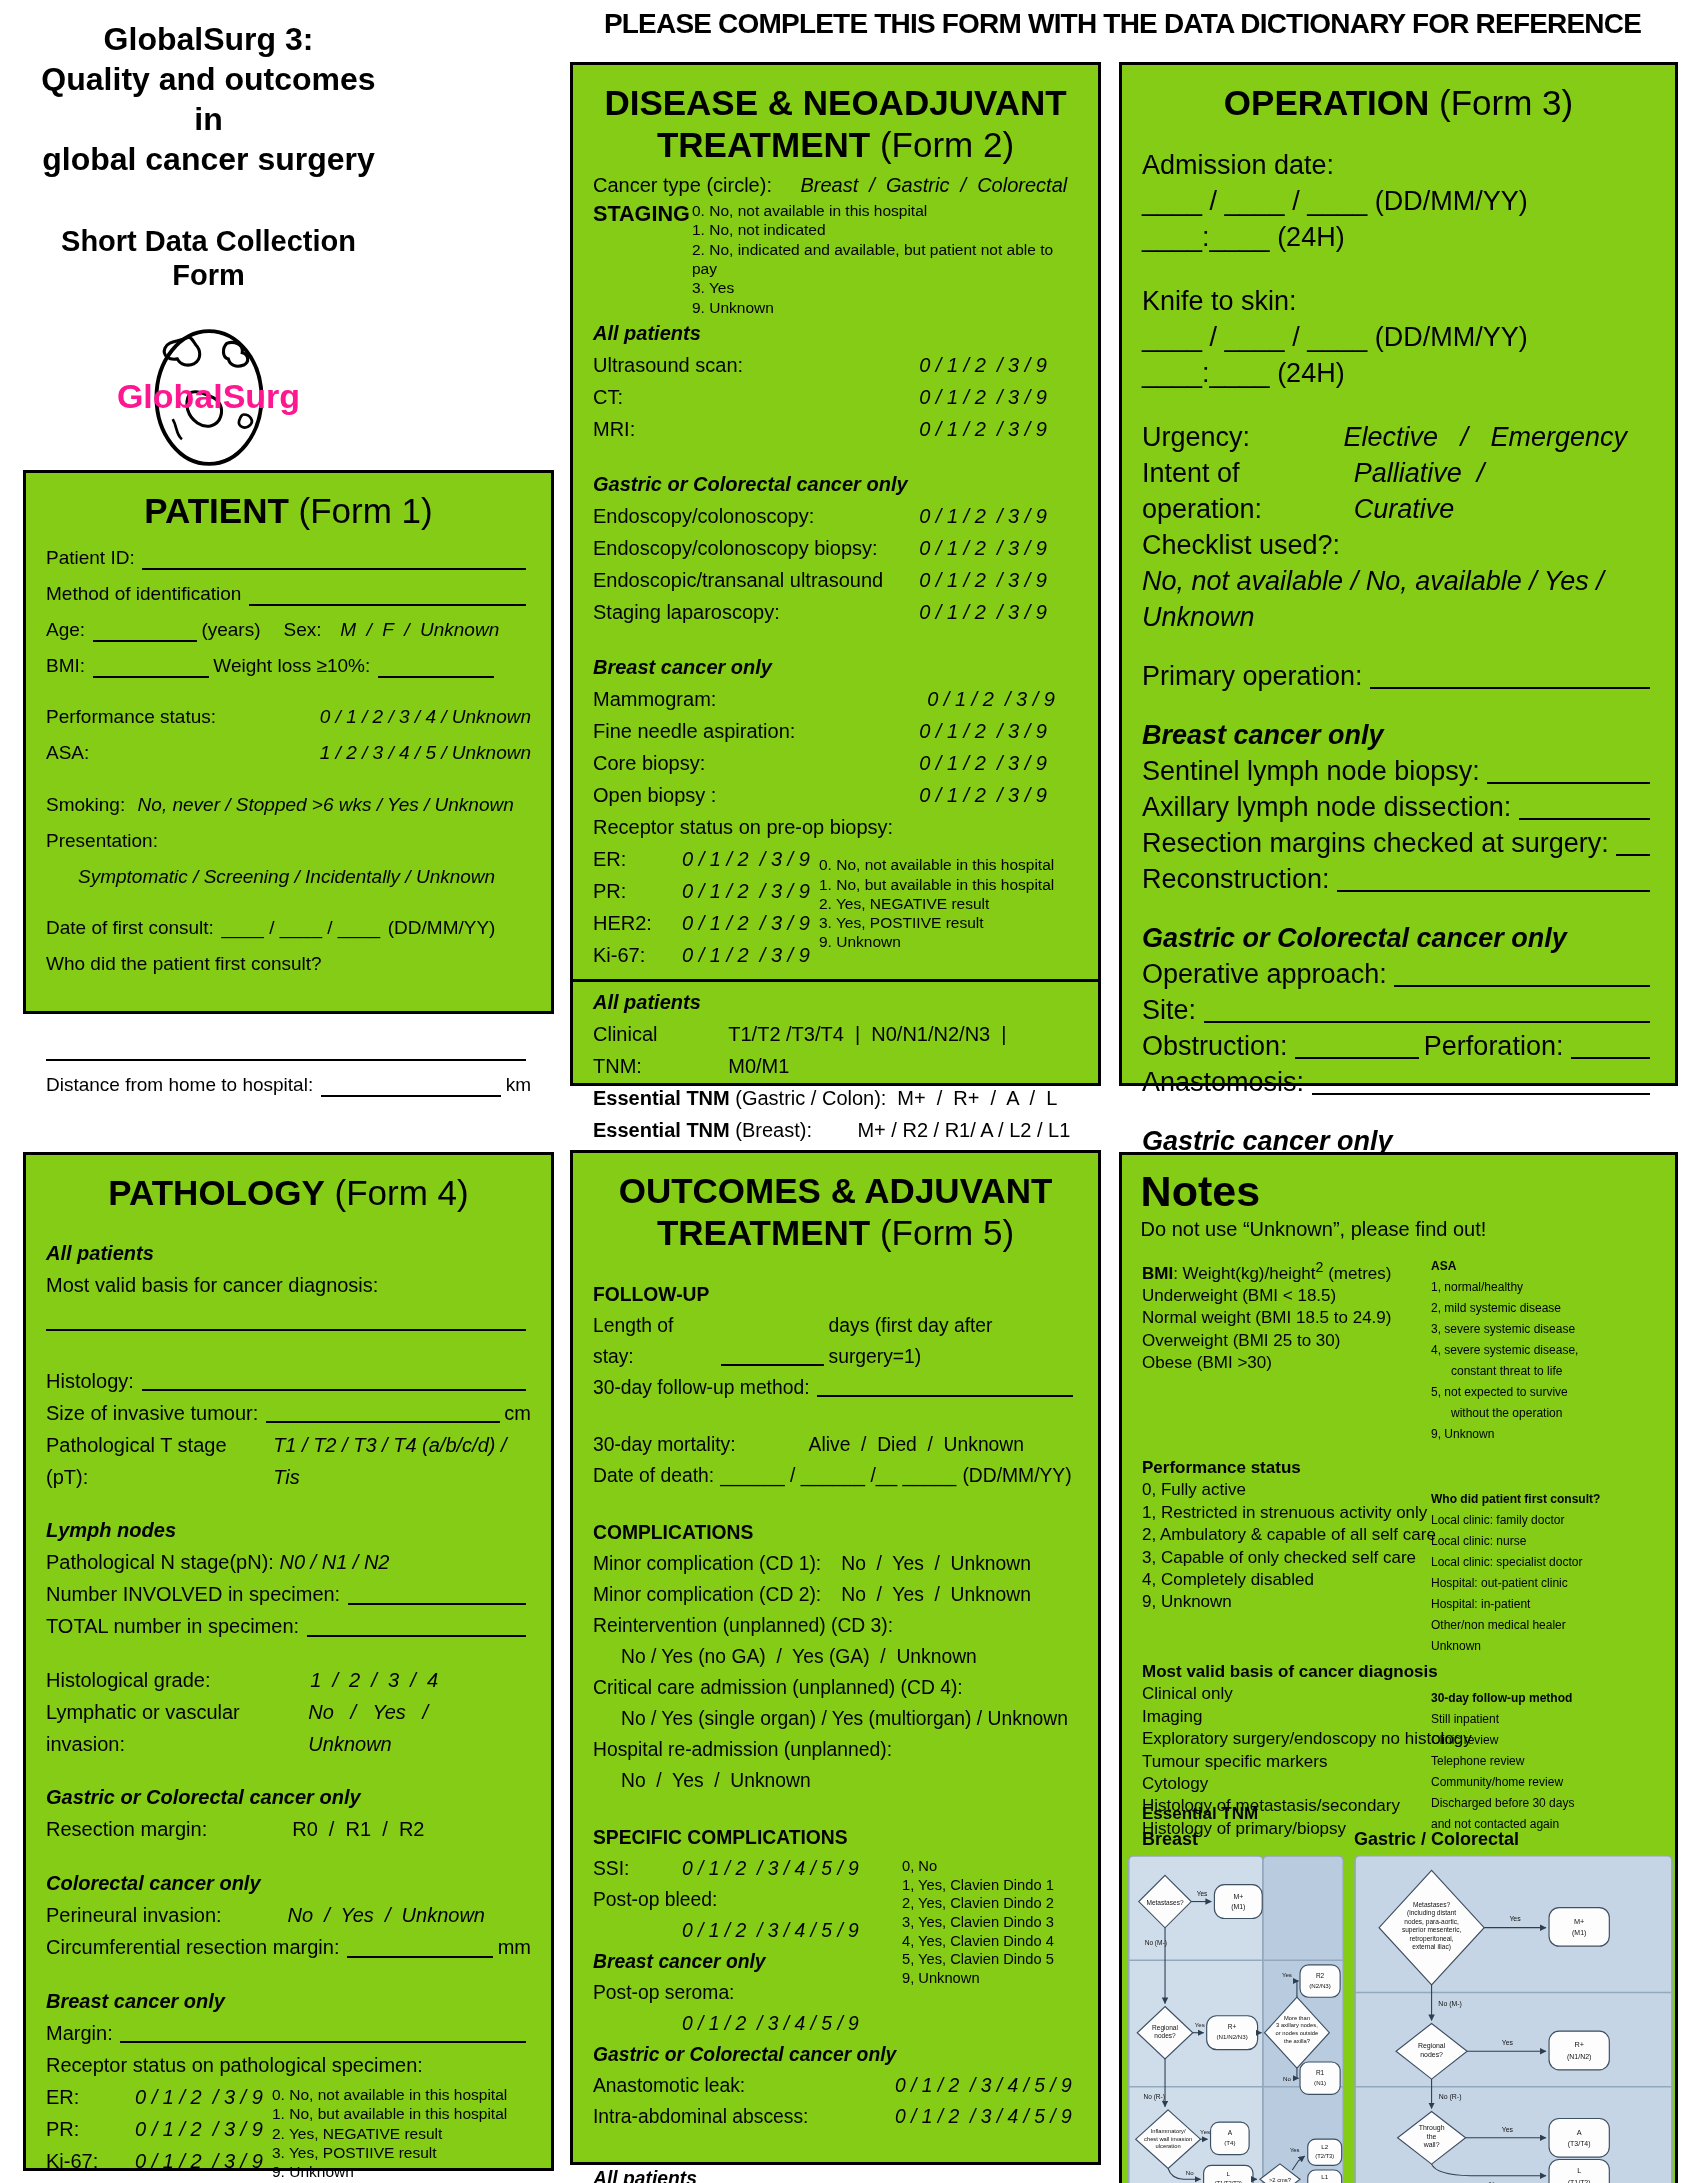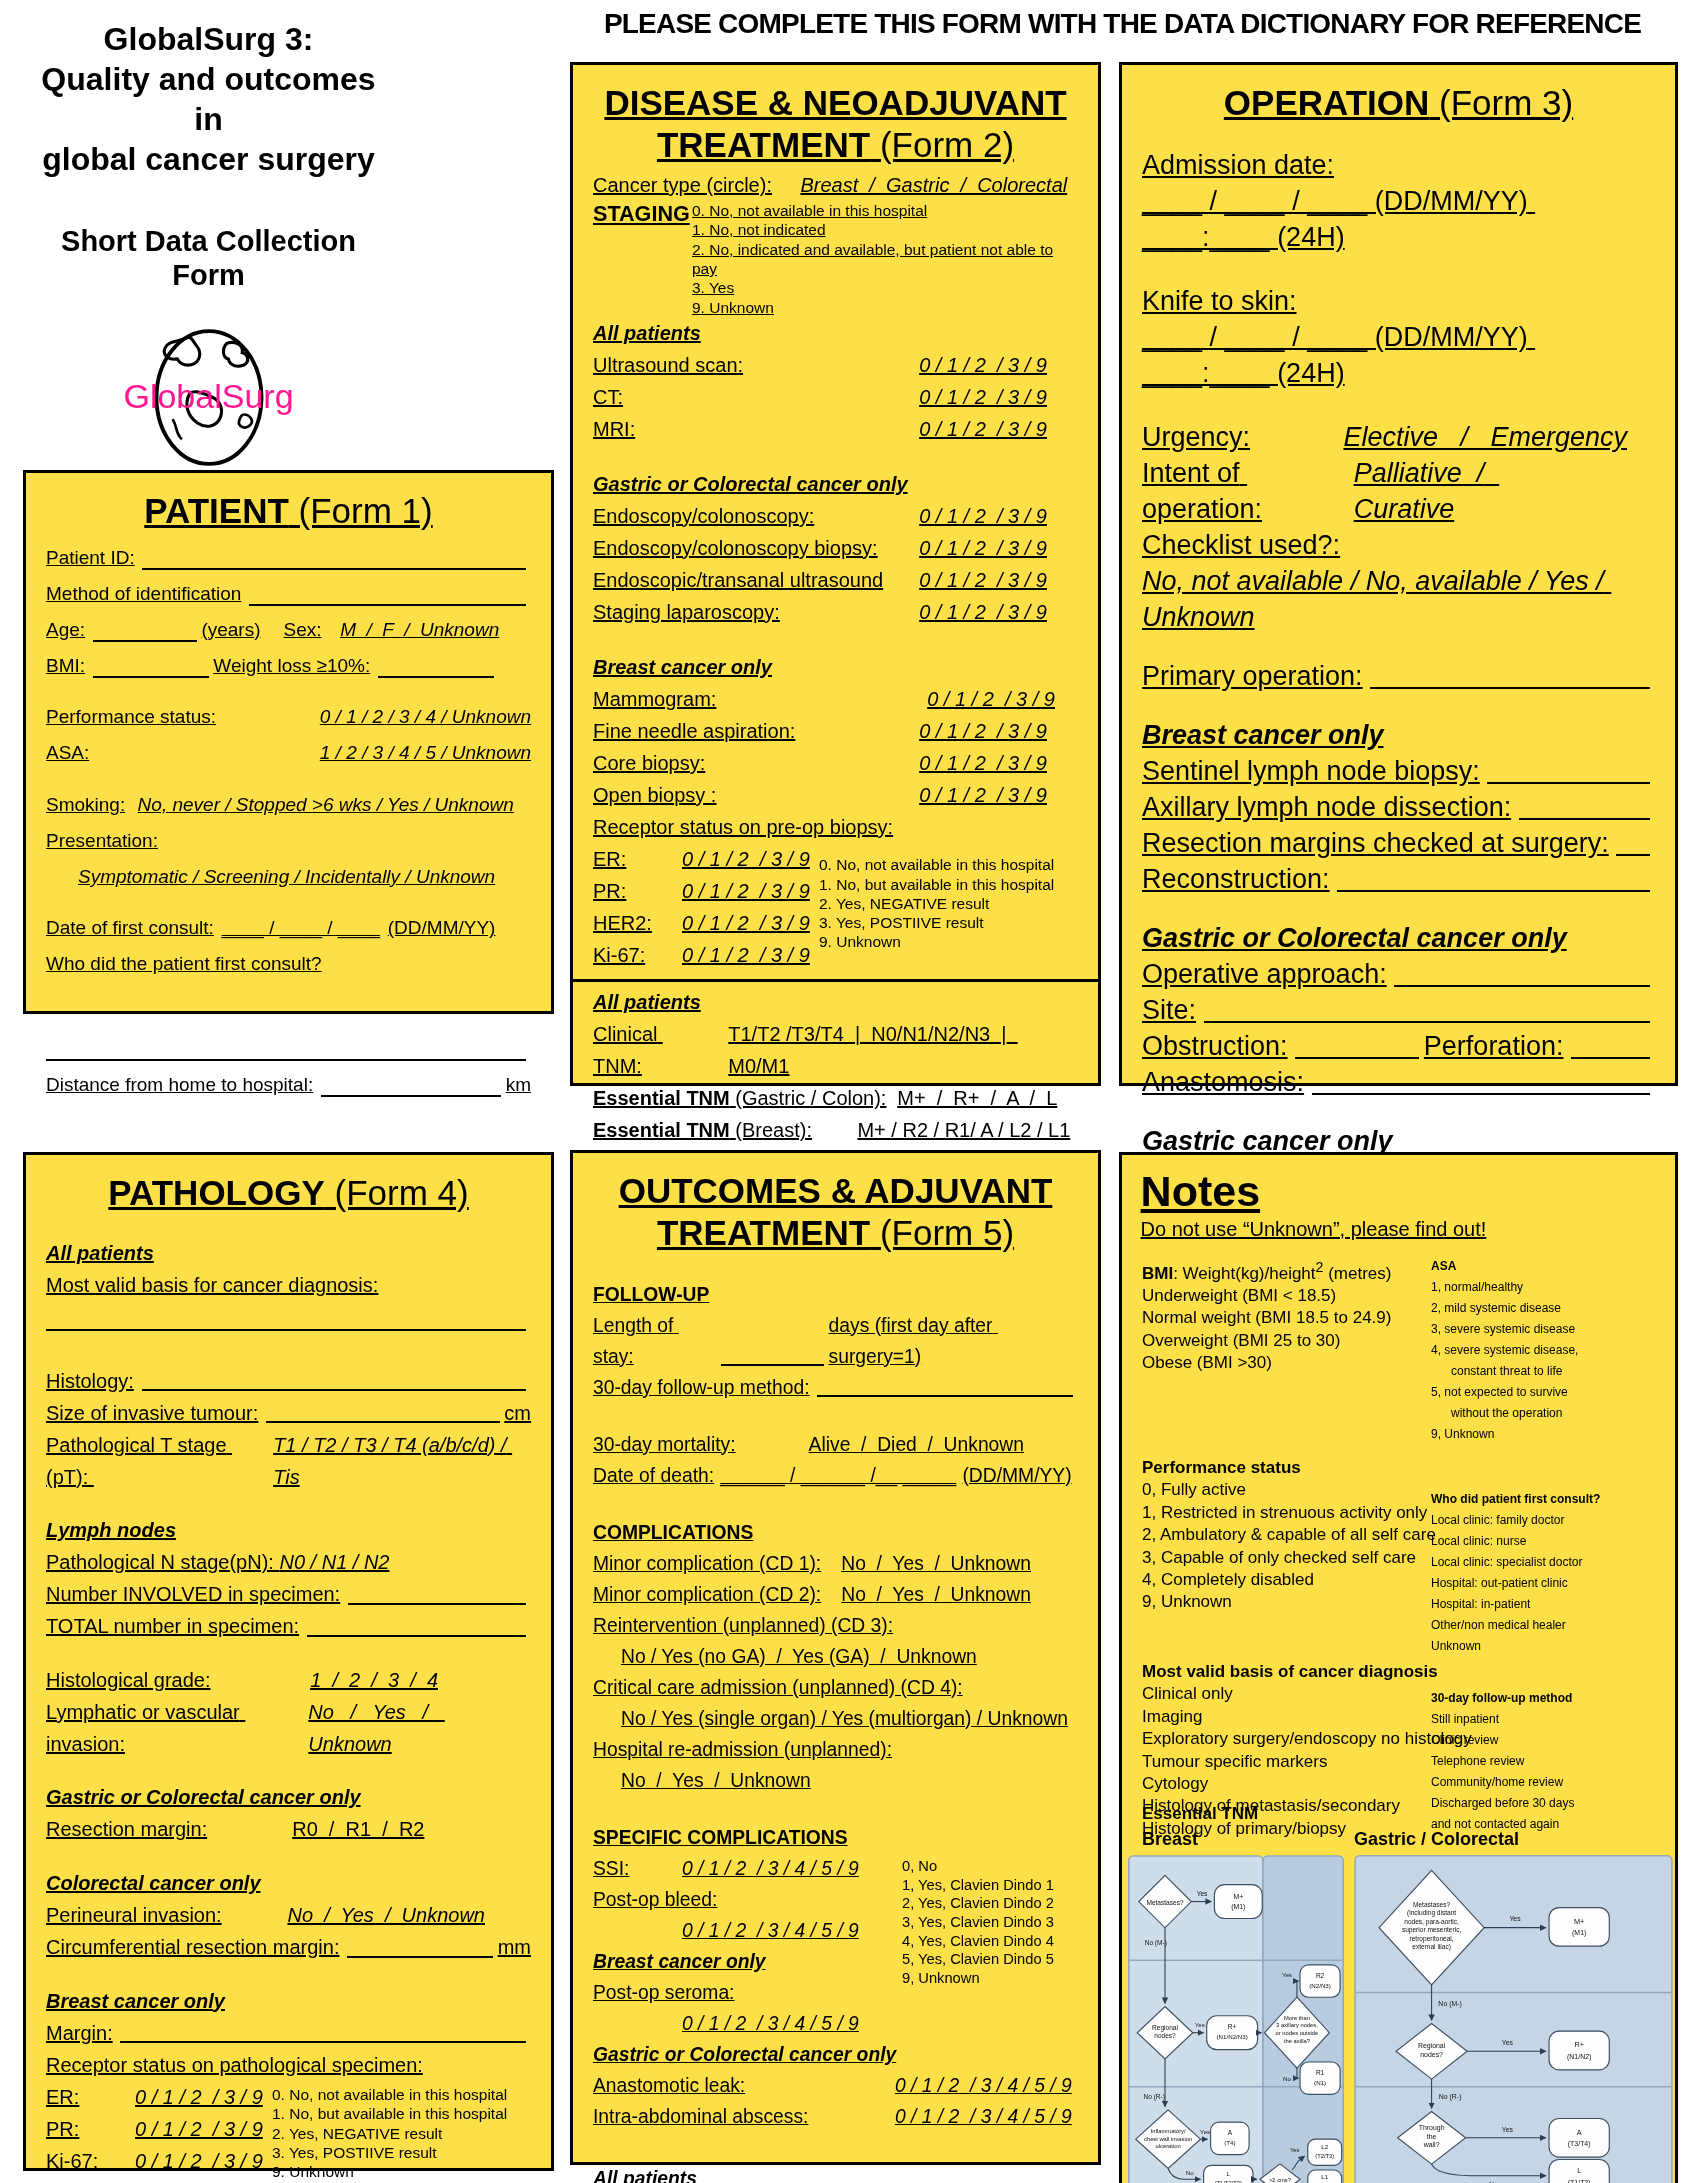--- a/index.html
+++ b/index.html
@@ -1,17 +1,17 @@
 <!DOCTYPE html>
 <html style="font-size:12.4px"><head>
 <meta charset="utf-8">
 <style>
   html,body{margin:0;padding:0;background:#fff;font-family:"Liberation Sans",sans-serif;color:#000;}
   #page{position:relative;width:1688px;height:2183px;background:#fff;overflow:hidden;}
-  .box{position:absolute;border:3.1px solid #000;box-sizing:border-box;background:#fde047;padding:6.2px 20px;text-decoration:underline;}
+  .box{position:absolute;border:3.1px solid #000;box-sizing:border-box;background:#84cc16;padding:6.2px 20px;}
   .ft{text-align:center;font-weight:bold;font-size:35px;line-height:42px;margin:10.8px 0 7.7px 0;}
   .ft .reg{font-weight:normal;}
   .r{display:flex;align-items:baseline;white-space:pre-wrap;}
   .opt{font-style:italic;}
   .bi{font-weight:bold;font-style:italic;}
   .b{font-weight:bold;}
   .ml{margin-left:auto;}
   .fl{flex:1;border-bottom:2.3px solid #000;align-self:flex-end;margin:0 4.6px 5.4px 7.7px;min-width:31px;}
   .flf{border-bottom:2.3px solid #000;align-self:flex-end;margin:0 4.6px 5.4px 7.7px;display:inline-block;}
   .gap{height:15.5px;}
@@ -24,21 +24,21 @@
   #f1 .r{font-size:19px;line-height:36px;align-items:center;}
   #f2 .r{font-size:20px;line-height:32px;}
   #f3 .r{font-size:27px;line-height:36px;}
   #f4 .r{font-size:20px;line-height:32px;}
   #f5 .r{font-size:19.3px;line-height:31px;}
   #hdrline{position:absolute;left:564px;top:7.7px;width:1117px;text-align:center;font-weight:bold;font-size:28px;letter-spacing:-0.8px;}
   #titleblock{position:absolute;left:23px;top:18.6px;width:371px;text-align:center;}
   #titleblock .t1{font-weight:bold;font-size:32px;line-height:40px;}
   #titleblock .t2{font-weight:bold;font-size:29px;line-height:34px;margin-top:45px;}
   #logo{position:relative;width:224px;height:155px;margin:28px auto 0 auto;}
-  #logotext{position:absolute;left:50%;top:57px;transform:translateX(-50%);font-weight:normal;font-size:34px;color:#FF1691;white-space:nowrap;}
+  #logotext{position:absolute;left:50%;top:57px;transform:translateX(-50%);font-weight:bold;font-size:34px;color:#FF1691;white-space:nowrap;}
   #sitelink{display:inline-block;margin-top:10.8px;font-size:26px;color:#2222ff;text-decoration:underline;}
   
   #notes{padding:4.6px 0 0 0;}
   #notes .ntitle{font-size:43px;font-weight:bold;margin:7.7px 0 1.5px 18.6px;}
   #notes .intro{font-size:20px;margin-left:18.6px;}
   .nblock{position:absolute;font-size:17px;line-height:22.4px;}
   .nblock .nh{font-weight:bold;}
   .nblock.rcol{font-size:12px;line-height:21px;}
   .ind{padding-left:20px;}
   .fclabel{position:absolute;font-size:18px;font-weight:bold;}

